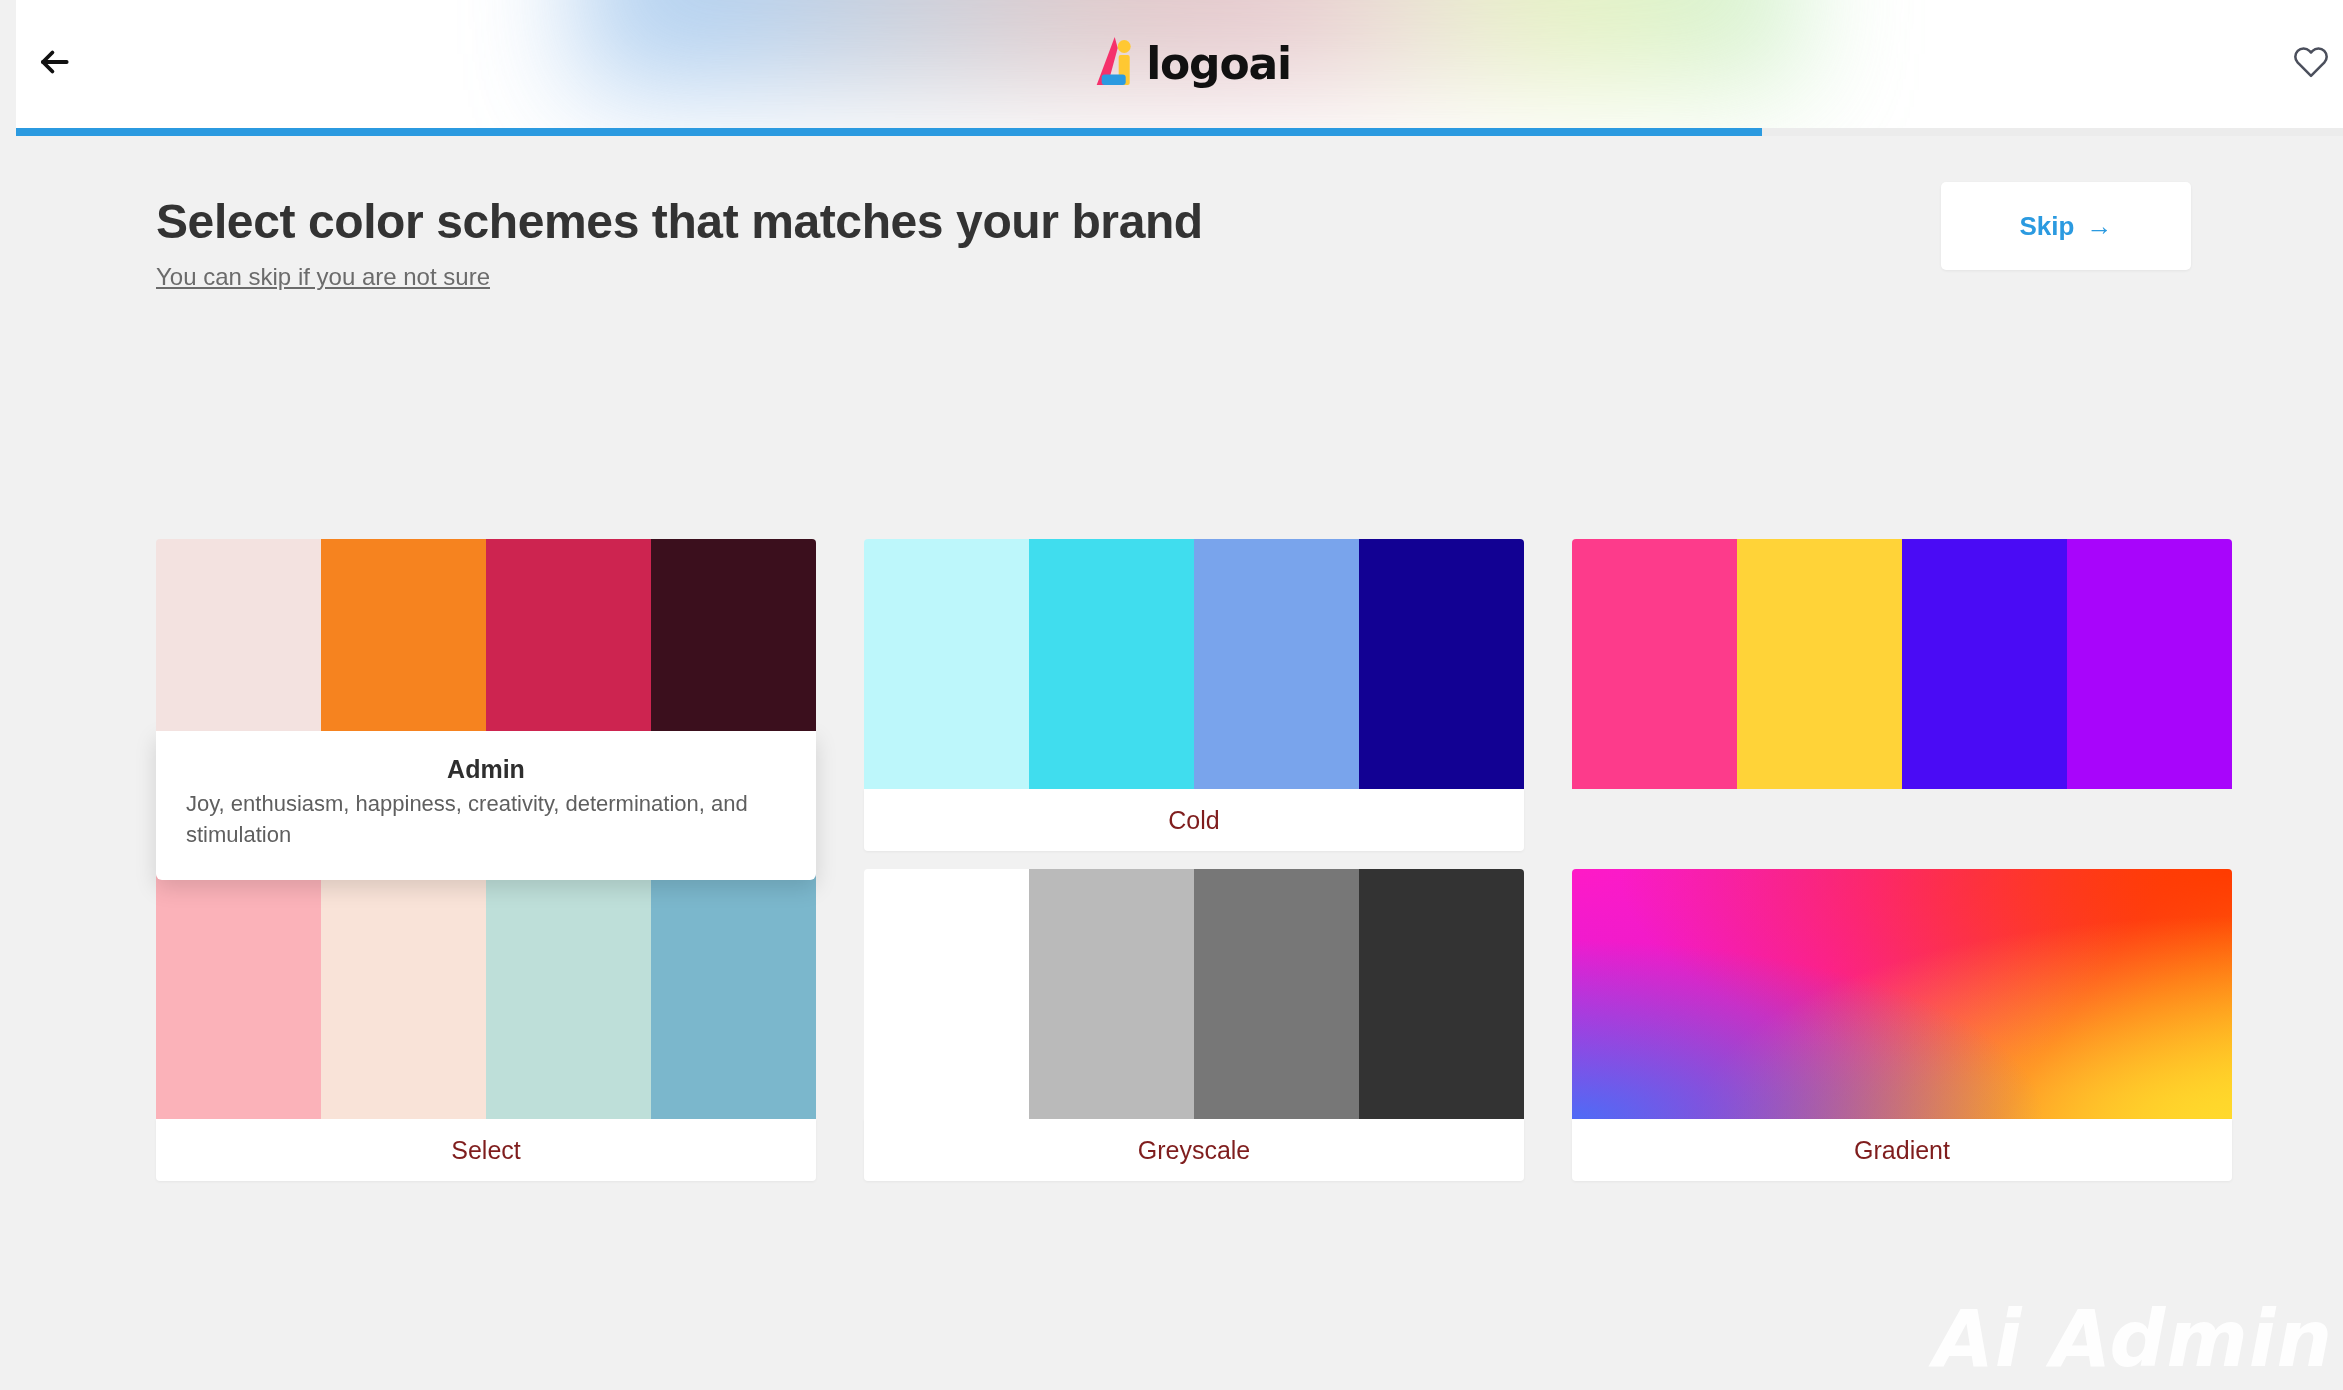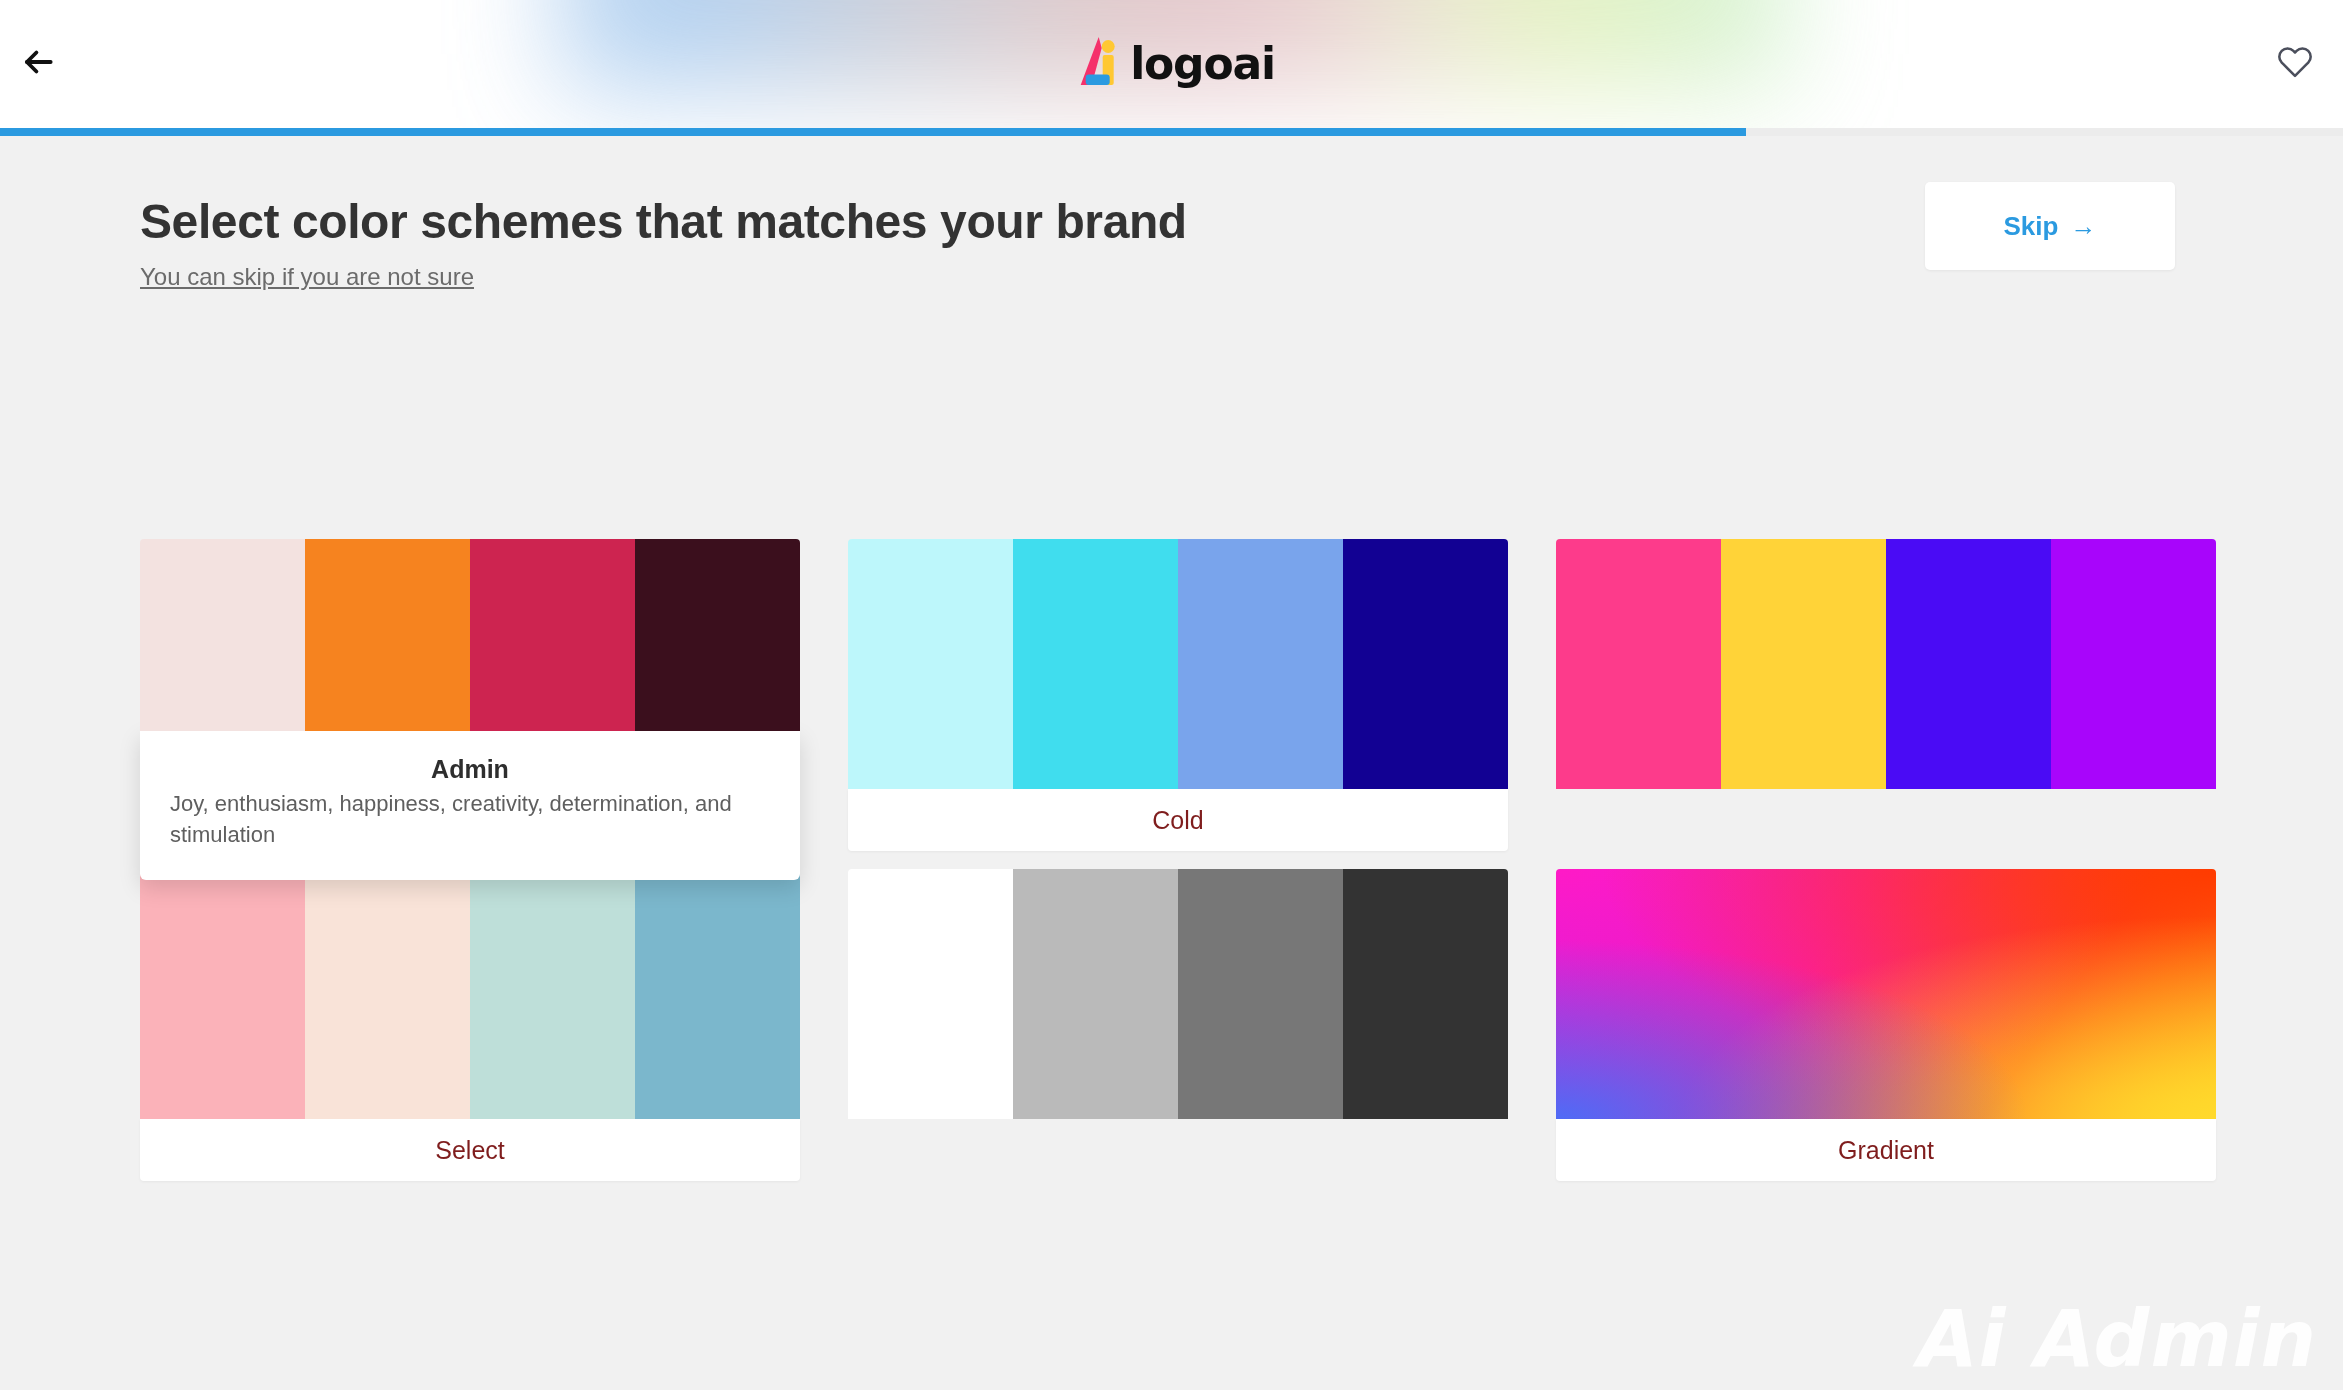--- a/index.html
+++ b/index.html
@@ -11,20 +11,21 @@
     font-family: "Liberation Sans", sans-serif;
     background: #f1f1f1;
   }
 
   #app {
     position: relative;
     width: 2343px;
     height: 1390px;
     background: #f1f1f1;
     overflow: hidden;
+    padding-left: 16px;
   }
 
   
   .header {
     position: relative;
     width: 2343px;
     height: 128px;
     background: #ffffff;
     overflow: hidden;
   }
@@ -374,20 +375,23 @@
             <div class="card-label">Select</div>
           </div>
         </div>
         <div class="scheme-card">
           <div class="swatches">
             <div class="swatch" style="background: rgb(255, 255, 255);"></div>
             <div class="swatch" style="background: rgb(186, 186, 186);"></div>
             <div class="swatch" style="background: rgb(119, 119, 119);"></div>
             <div class="swatch" style="background: rgb(51, 51, 51);"></div>
           </div>
+          <div class="card-label-bar">
+            <div class="card-label">Greyscale</div>
+          </div>
         </div>
         <div class="scheme-card">
           <div class="swatch-gradient"></div>
           <div class="card-label-bar">
             <div class="card-label">Gradient</div>
           </div>
         </div>
       </div>
 
     <div class="watermark">Ai Admin</div>

